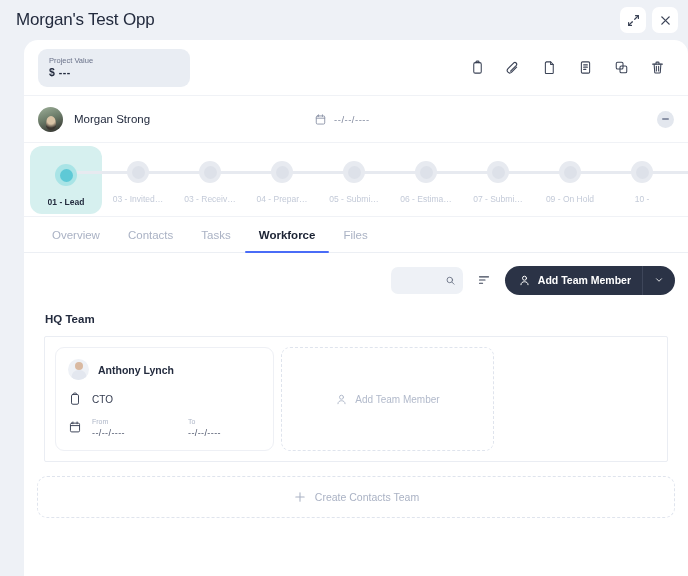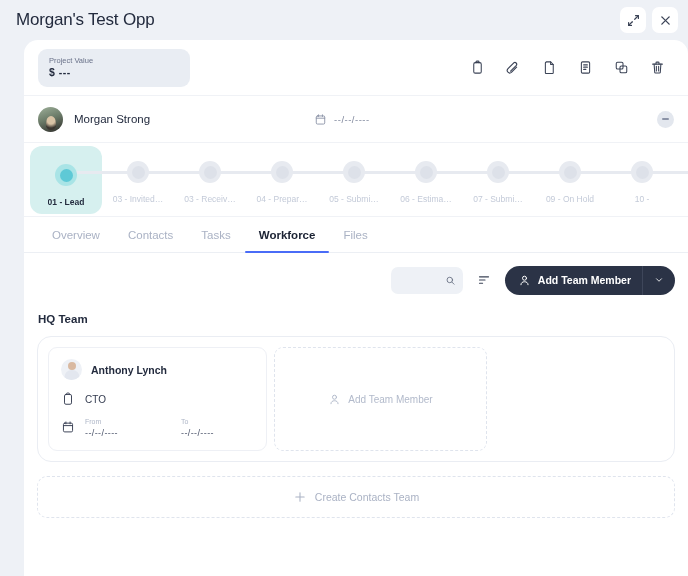--- a/index.html
+++ b/index.html
@@ -133,24 +133,24 @@
   .filter-btn { width: 20px; height: 20px; display: flex; align-items: center; justify-content: center; cursor: pointer; background:none; border:none;}
   .add-btn {
     height: 29px; background: #2b3346; border-radius: 15px; display: flex; align-items: center;
     cursor: pointer;
   }
   .add-btn .main { display: flex; align-items: center; gap: 7px; padding: 0 11px 0 13px; height: 100%; }
   .add-btn .lbl { font-size: 10.5px; font-weight: bold; color: #fff; white-space: nowrap; }
   .add-btn .caret { padding: 0 11px; display: flex; align-items: center; height: 100%; border-left: 1px solid #3e465a; }
 
   
-  .content { padding: 0 13px; }
+  .content { padding: 0 20px; }
   .section-title { font-size: 11.5px; font-weight: bold; color: #232b3e; padding: 6px 1px 11px 1px; }
   .team-card {
-    border: 1px solid #eaedf3; border-radius: 14px; padding: 10px;
+    border: 1px solid #eaedf3; border-radius: 2px; padding: 10px;
     display: flex; gap: 7px;
   }
   .member-card {
     width: 219px; border: 1px solid #eef0f5; border-radius: 9px;
     padding: 11px 12px;
   }
   .m-row1 { display: flex; align-items: center; gap: 9px; }
   .m-avatar {
     width: 21px; height: 21px; border-radius: 50%; flex: none;
     background: #eef1f6; position: relative; overflow: hidden;

